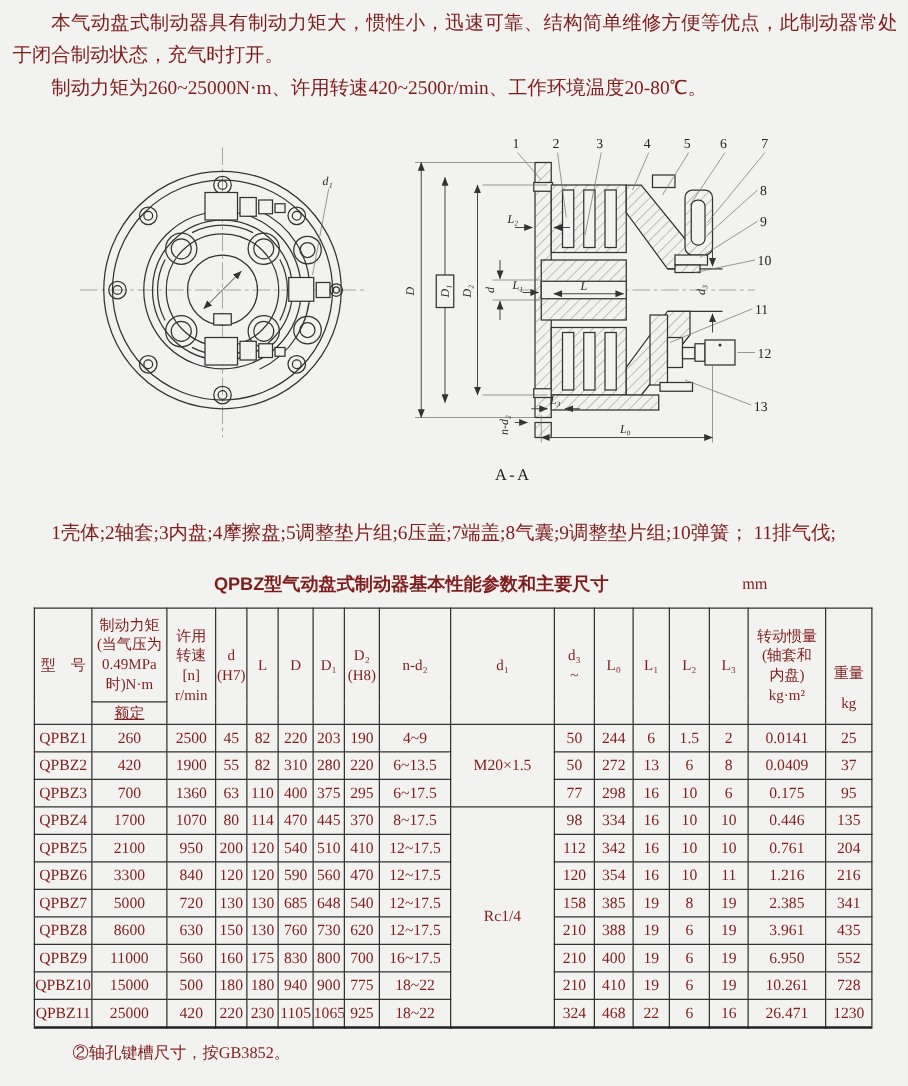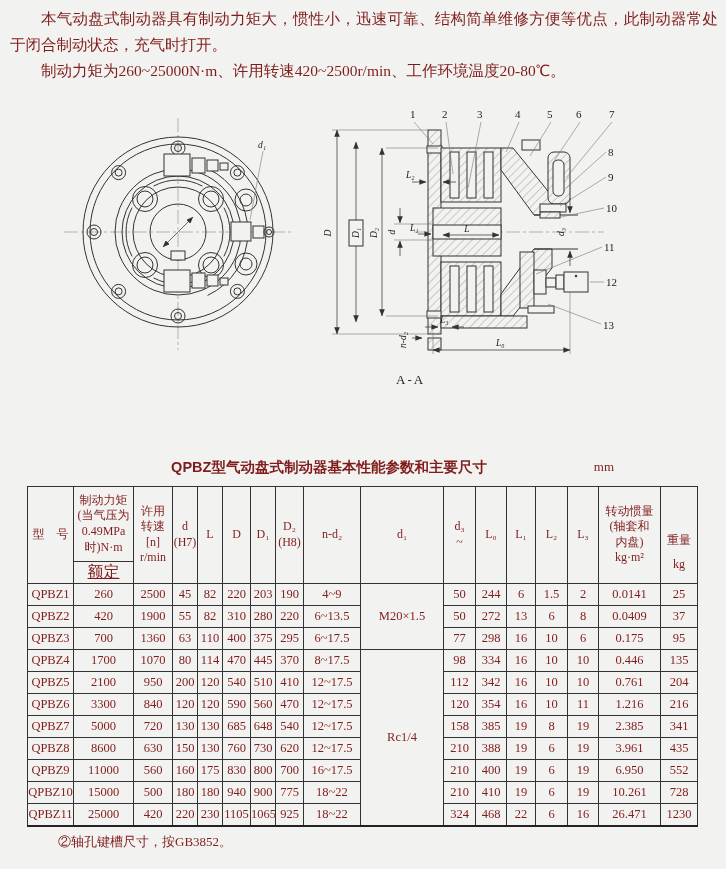--- a/index.html
+++ b/index.html
@@ -15,21 +15,21 @@
         font-family:"Liberation Sans","DejaVu Sans",sans-serif;font-weight:bold;font-size:14.5px;}
   .tbl-unit{position:absolute;right:112px;top:1px;font-size:13px;}
   table.spec{position:absolute;top:486px;left:27px;width:670px;border-collapse:collapse;
         table-layout:fixed;border:1.5px solid #222;border-bottom:2.5px solid #222;}
   table.spec th,table.spec td{border:1px solid #333;text-align:center;vertical-align:middle;
         padding:0;font-weight:normal;overflow:hidden;}
   table.spec th{font-size:12px;line-height:1.3;white-space:pre-line;}
   table.spec td{font-size:12.5px;height:21px;}
   td.model-cell{text-align:left;padding-left:4px;}
   tr.hrow1 th{height:74px;}
-  tr.hrow2 th{height:17px;font-size:16px;text-decoration:underline;}
+  tr.hrow2 th{height:17px;font-size:12px;text-decoration:underline;}
   .u{display:block;margin-bottom:8px;margin-top:36px;}
   .notes{position:absolute;left:30px;top:832px;font-size:13px;line-height:20px;}
   .note2{margin-left:28px;}
   
   .ln{stroke:#333;fill:none;stroke-width:1;}
   .pt{fill:url(#hch);stroke:#333;stroke-width:1;}
   .wf{fill:#f2f2f0;stroke:#333;stroke-width:1;}
   .thin{stroke:#777;stroke-width:0.6;fill:none;}
   .dim{stroke:#444;stroke-width:0.8;fill:none;}
   .cl{stroke:#999;stroke-width:0.7;fill:none;stroke-dasharray:14 3 3 3;}
@@ -234,20 +234,21 @@
         <line class="thin" x1="570" y1="200" x2="570" y2="262"></line>
         <line class="dim" x1="433" y1="258" x2="570" y2="258" marker-start="url(#ae)" marker-end="url(#ae)"></line>
         <text class="dimt" x="496" y="254">L₀</text>
         <text class="dimt" transform="rotate(-90 406 248)" x="406" y="248" text-anchor="middle">n-d₂</text>
         <line class="dim" x1="412" y1="246" x2="422" y2="246" marker-end="url(#ae)"></line>
       </g>
       <text class="sec" x="396" y="292">A-A</text>
     </g>
   </svg>
 
+  <p class="para indent" style="top:414px;">1壳体;2轴套;3内盘;4摩擦盘;5调整垫片组;6压盖;7端盖;8气囊;9调整垫片组;10弹簧； 11排气伐;</p>
 
   <div class="title-row">
     <div class="tbl-title">QPBZ型气动盘式制动器基本性能参数和主要尺寸</div>
     <div class="tbl-unit">mm</div>
   </div>
 
   <table class="spec">
     <colgroup>
       <col style="width:46px">
         <col style="width:60px">

